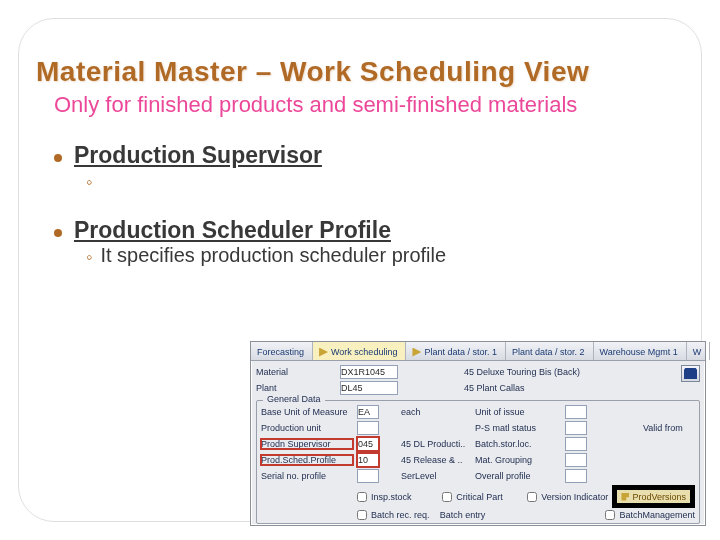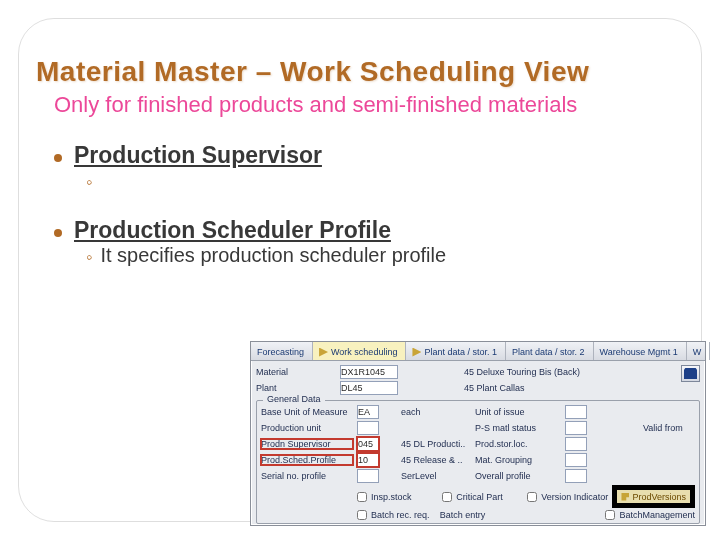--- a/index.html
+++ b/index.html
@@ -288,21 +288,21 @@
         <span class="cell-lbl">Production unit</span>
         <span class="field w20"></span>
         <span></span>
         <span class="cell-lbl">P-S matl status</span>
         <span class="field w20"></span>
         <span class="cell-lbl">Valid from</span>
 
         <span class="cell-lbl hl-red">Prodn Supervisor</span>
         <span class="field w20 hl-red">045</span>
         <span class="cell-lbl">45 DL Producti..</span>
-        <span class="cell-lbl">Prod.stor.loc.</span>
+        <span class="cell-lbl">Batch.stor.loc.</span>
         <span class="field w20"></span>
         <span></span>
 
         <span class="cell-lbl hl-red">Prod.Sched.Profile</span>
         <span class="field w20 hl-red">10</span>
         <span class="cell-lbl">45 Release &amp; ..</span>
         <span class="cell-lbl">Mat. Grouping</span>
         <span class="field w20"></span>
         <span></span>
 

